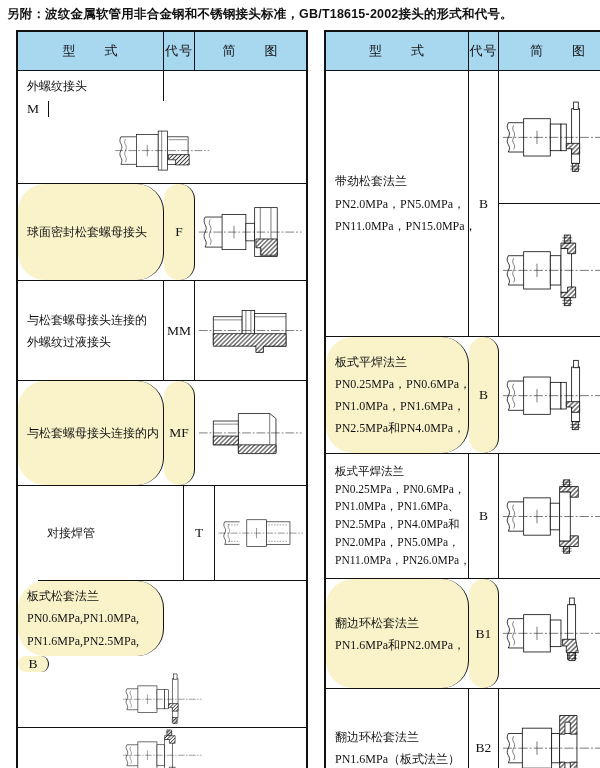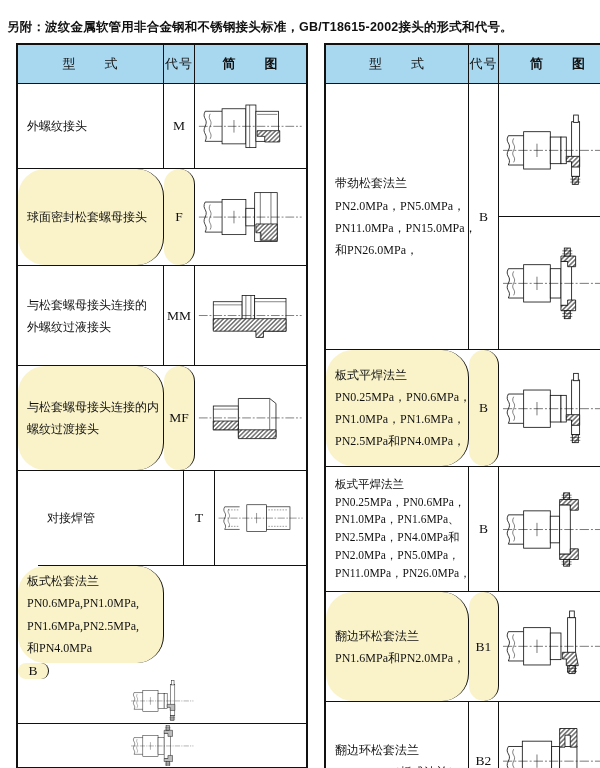--- a/index.html
+++ b/index.html
@@ -4,38 +4,38 @@
 <style>
   html,body{margin:0;padding:0;}
   body{
     width:600px;height:768px;background:#ffffff;
     font-family:"Liberation Serif","DejaVu Serif",serif;
     color:#111;overflow:hidden;position:relative;
   }
   .doc-title{
     font-family:"Liberation Sans","DejaVu Sans",sans-serif;
     font-weight:bold;font-size:12.5px;line-height:1.3;
-    padding:19px 6px 8px 7px;white-space:nowrap;letter-spacing:0.2px;
+    padding:6px 6px 8px 7px;white-space:nowrap;letter-spacing:0.2px;
   }
   .tables{display:flex;gap:16px;padding:0 16px;align-items:flex-start;}
   .ftable{
     border:2px solid #111;border-bottom-width:3px;background:#fff;
     box-sizing:border-box;flex:0 0 auto;
   }
   .ftable.left{width:292px;}
   .ftable.right{width:295px;}
   .hdr{display:flex;background:var(--hdrbg,#a8d8f0);height:38px;border-bottom:1px solid #111;}
   .hdr .hcell{
     display:flex;align-items:center;justify-content:center;
     font-size:13px;letter-spacing:1px;box-sizing:border-box;
   }
   .row{display:flex;box-sizing:border-box;border-bottom:1px solid #111;}
   .row:last-child{border-bottom:none;}
   .cell{box-sizing:border-box;border-right:1px solid #111;}
-  .cell:last-child{border-right:none;font-weight:bold;}
+  .cell:last-child{border-right:none;}
   .c-type{display:flex;flex-direction:column;justify-content:center;
     padding:4px 4px 4px 9px;font-size:12px;line-height:1.85;}
   .c-type.dense{line-height:1.55;font-size:11.5px;}
   .c-type .tline{white-space:nowrap;}
   .c-code{display:flex;align-items:center;justify-content:center;font-size:13.5px;}
   .c-diag{display:flex;flex-direction:column;padding:0;}
   .subdiag{flex:1 1 0;display:flex;align-items:center;justify-content:center;
     border-bottom:1px solid #111;overflow:hidden;min-height:0;}
   .subdiag:last-child{border-bottom:none;}
   .hl{background:var(--hlbg,#faf3c9);border-radius:27px;}
@@ -58,21 +58,21 @@
 
 <div class="doc-title">另附：波纹金属软管用非合金钢和不锈钢接头标准，GB/T18615-2002接头的形式和代号。</div>
 
 <div class="tables">
   <div class="ftable left" id="table-0">
       <div class="hdr">
         <div class="hcell cell w-type">型　　式</div>
         <div class="hcell cell w-code">代号</div>
         <div class="hcell cell w-diag">简　　图</div>
       </div>
-      <div class="row" style="height: 85px;">
+      <div class="row" style="height: 113px; flex-direction: column;">
         <div class="cell c-type w-type">
           <div class="tline">外螺纹接头</div>
         </div>
         <div class="cell c-code w-code">M</div>
         <div class="cell c-diag w-diag">
           <div class="subdiag">
             <svg class="diag" viewBox="0 0 170 110" preserveAspectRatio="xMidYMid meet">
               <path d="M40,31 H13 c-6,12 6,12 0,24 c-6,12 6,12 0,24 H40" fill="#fff" stroke="#111" stroke-width="1.25"></path>
               <path d="M21,35 c-5,10 5,10 0,20 c-5,10 5,10 0,20" fill="none" stroke="#111" stroke-width="0.8"></path>
               <rect x="40" y="27" width="38" height="56" fill="#fff" stroke="#111" stroke-width="1.25"></rect>
@@ -127,21 +127,20 @@
               <line x1="92" y1="33" x2="142" y2="33" stroke="#111" stroke-width="0.8"></line>
               <polygon points="26,60 142,60 142,80 106,80 106,90 94,90 94,80 26,80" fill="url(#hp)" stroke="#111" stroke-width="1.25"></polygon>
               <line x1="3" y1="55" x2="167" y2="55" stroke="#111" stroke-width="0.85" stroke-dasharray="14 3 3 3"></line>
             </svg>
           </div>
         </div>
       </div>
       <div class="row" style="height: 105px;">
         <div class="cell c-type w-type hl">
           <div class="tline">与松套螺母接头连接的内</div>
-          <div class="tline">螺纹过渡接头</div>
         </div>
         <div class="cell c-code w-code hl">MF</div>
         <div class="cell c-diag w-diag">
           <div class="subdiag">
             <svg class="diag" viewBox="0 0 170 110" preserveAspectRatio="xMidYMid meet">
               <rect x="26" y="36" width="40" height="38" fill="#fff" stroke="#111" stroke-width="1.25"></rect>
               <line x1="26" y1="41" x2="66" y2="41" stroke="#111" stroke-width="0.8"></line>
               <polygon points="66,24 116,24 126,32 126,86 66,86" fill="#fff" stroke="#111" stroke-width="1.25"></polygon>
               <line x1="116" y1="24" x2="116" y2="86" stroke="#111" stroke-width="0.9"></line>
               <polygon points="26,60 66,60 66,74 26,74" fill="url(#hp)" stroke="#111" stroke-width="1.25"></polygon>
@@ -171,21 +170,20 @@
               <line x1="3" y1="55" x2="167" y2="55" stroke="#111" stroke-width="0.85" stroke-dasharray="14 3 3 3"></line>
             </svg>
           </div>
         </div>
       </div>
       <div class="row" style="height: 201px; flex-direction: column;">
         <div class="cell c-type w-type hl">
           <div class="tline">板式松套法兰</div>
           <div class="tline">PN0.6MPa,PN1.0MPa,</div>
           <div class="tline">PN1.6MPa,PN2.5MPa,</div>
-          <div class="tline">和PN4.0MPa</div>
         </div>
         <div class="cell c-code w-code hl">B</div>
         <div class="cell c-diag w-diag">
           <div class="subdiag">
             <svg class="diag" viewBox="0 0 170 110" preserveAspectRatio="xMidYMid meet">
               <path d="M34,33 H11 c-6,11 6,11 0,22 c-6,11 6,11 0,22 H34" fill="#fff" stroke="#111" stroke-width="1.25"></path>
               <path d="M19,37 c-5,9 5,9 0,18 c-5,9 5,9 0,18" fill="none" stroke="#111" stroke-width="0.8"></path>
               <rect x="34" y="27" width="40" height="56" fill="#fff" stroke="#111" stroke-width="1.25"></rect>
               <rect x="74" y="35" width="16" height="40" fill="#fff" stroke="#111" stroke-width="1.25"></rect>
               <rect x="90" y="35" width="8" height="40" fill="#fff" stroke="#111" stroke-width="1.25"></rect>
@@ -225,21 +223,20 @@
       <div class="hdr">
         <div class="hcell cell w-type">型　　式</div>
         <div class="hcell cell w-code">代号</div>
         <div class="hcell cell w-diag">简　　图</div>
       </div>
       <div class="row" style="height: 266px;">
         <div class="cell c-type w-type">
           <div class="tline">带劲松套法兰</div>
           <div class="tline">PN2.0MPa，PN5.0MPa，</div>
           <div class="tline">PN11.0MPa，PN15.0MPa，</div>
-          <div class="tline">和PN26.0MPa，</div>
         </div>
         <div class="cell c-code w-code">B</div>
         <div class="cell c-diag w-diag">
           <div class="subdiag">
             <svg class="diag" viewBox="0 0 170 110" preserveAspectRatio="xMidYMid meet">
               <path d="M34,33 H11 c-6,11 6,11 0,22 c-6,11 6,11 0,22 H34" fill="#fff" stroke="#111" stroke-width="1.25"></path>
               <path d="M19,37 c-5,9 5,9 0,18 c-5,9 5,9 0,18" fill="none" stroke="#111" stroke-width="0.8"></path>
               <rect x="34" y="27" width="40" height="56" fill="#fff" stroke="#111" stroke-width="1.25"></rect>
               <rect x="74" y="35" width="16" height="40" fill="#fff" stroke="#111" stroke-width="1.25"></rect>
               <rect x="90" y="35" width="8" height="40" fill="#fff" stroke="#111" stroke-width="1.25"></rect>

